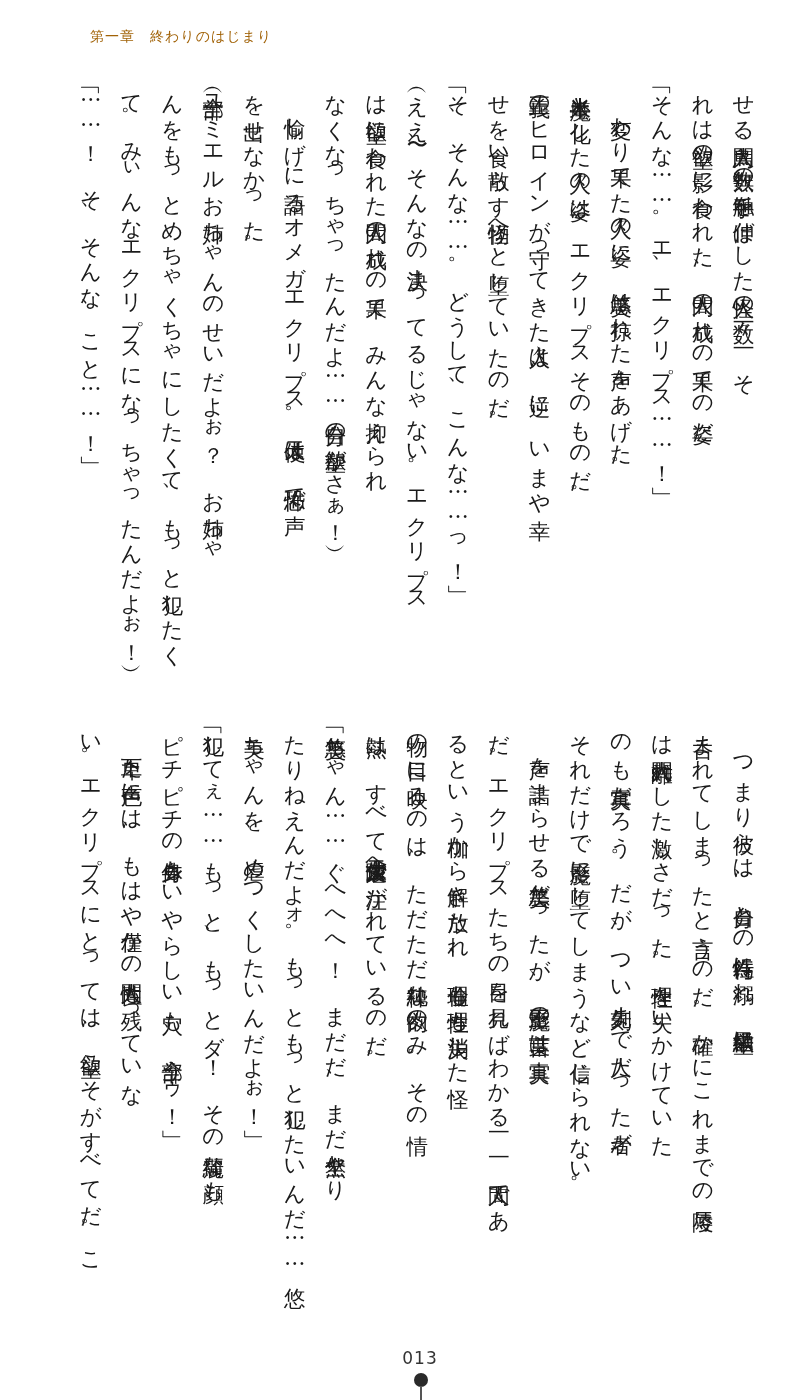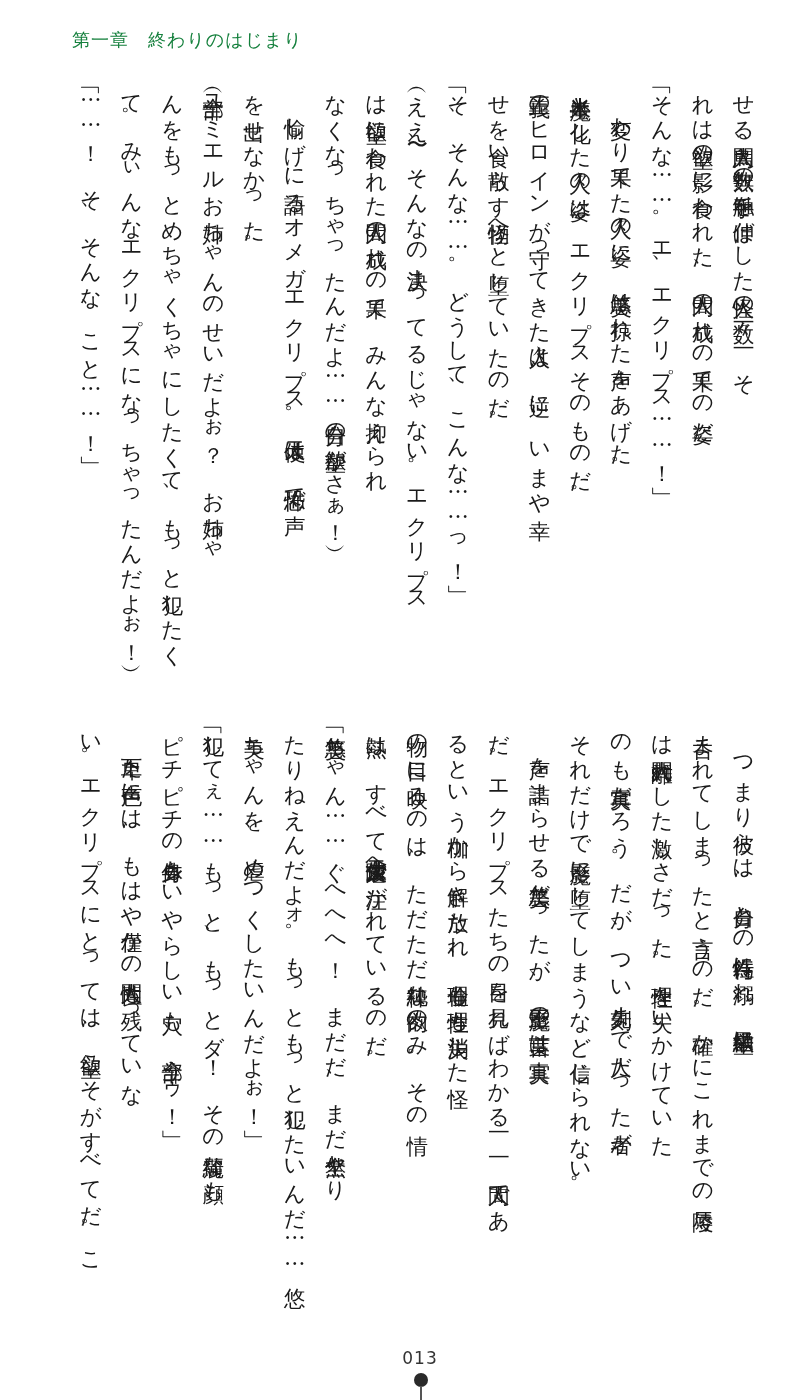--- a/index.html
+++ b/index.html
@@ -10,26 +10,26 @@
     body {
       width: 807px;
       height: 1400px;
       position: relative;
       overflow: hidden;
       color: #1a1a1a;
       font-family: "DejaVu Serif", "Liberation Serif", serif;
     }
     .running-head {
       position: absolute;
-      left: 72px;
+      left: 90px;
       top: 28px;
-      font-size: 18px;
+      font-size: 14px;
       letter-spacing: 1px;
       white-space: pre;
-      color: #15803d;
+      color: #a16207;
     }
     .block {
       position: absolute;
       writing-mode: vertical-rl;
       text-orientation: upright;
       font-size: 21.5px;
       line-height: 40.8px;
       letter-spacing: 0.5px;
     }
     .block-top {

